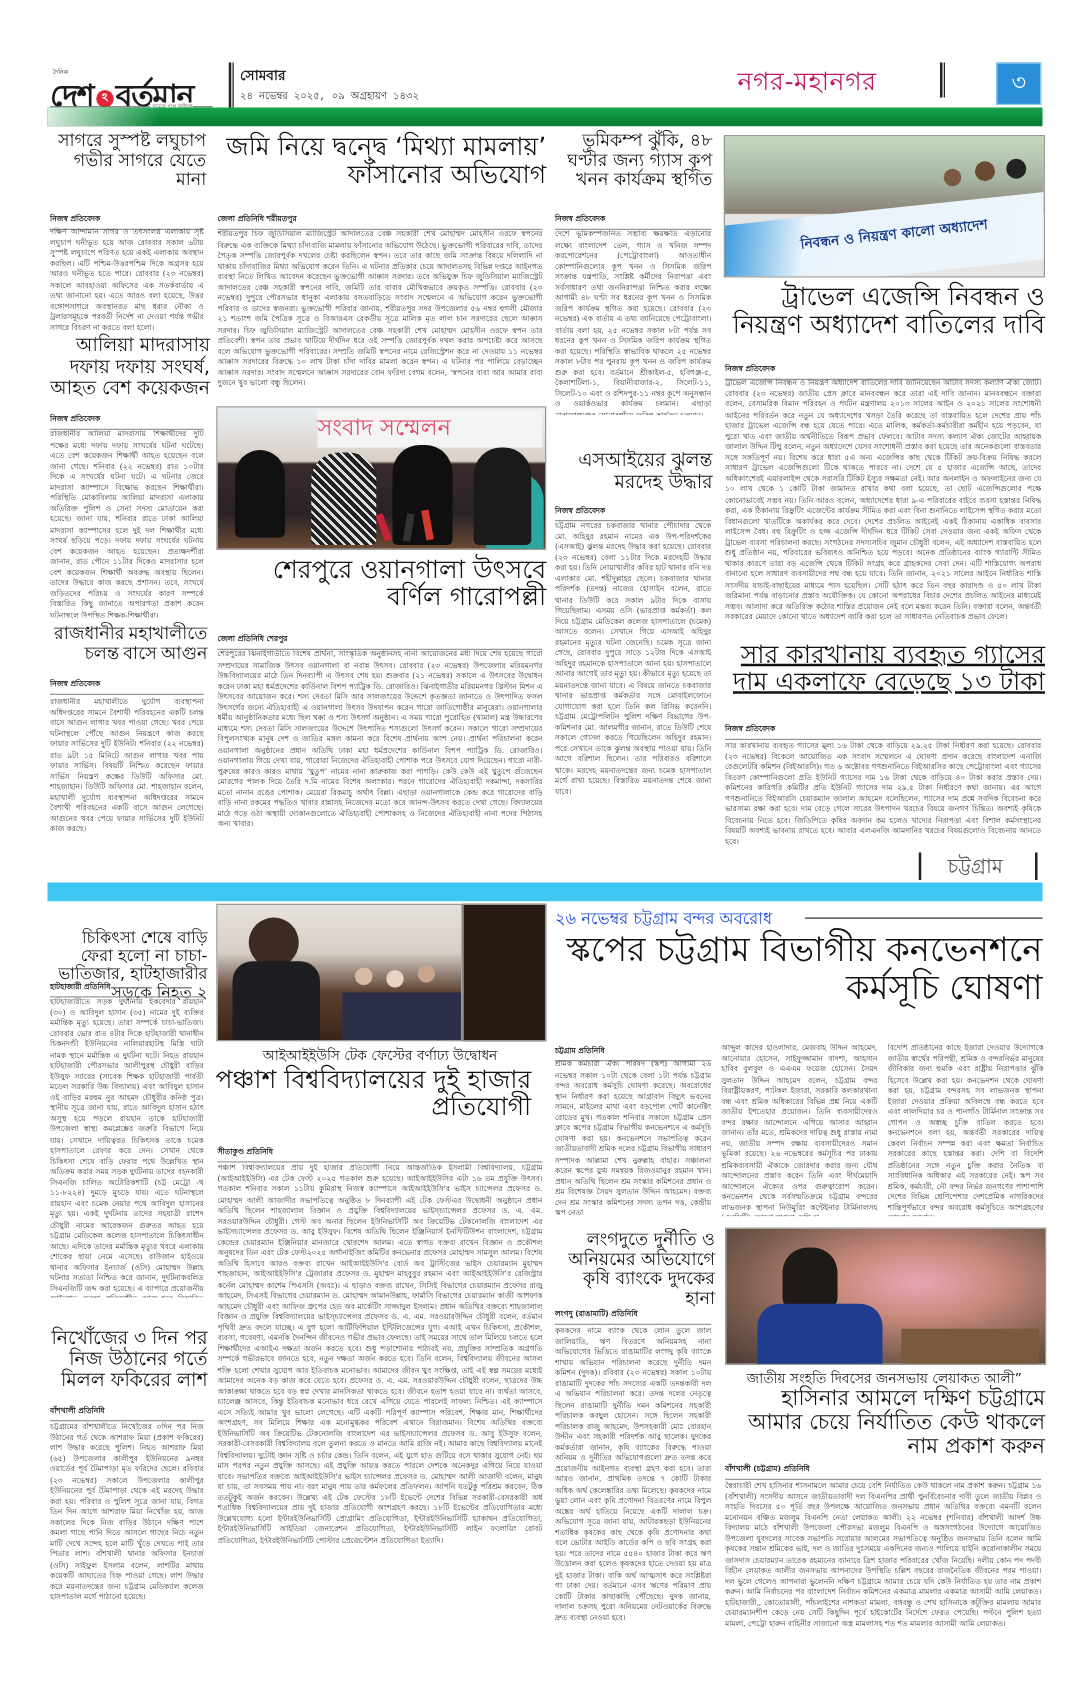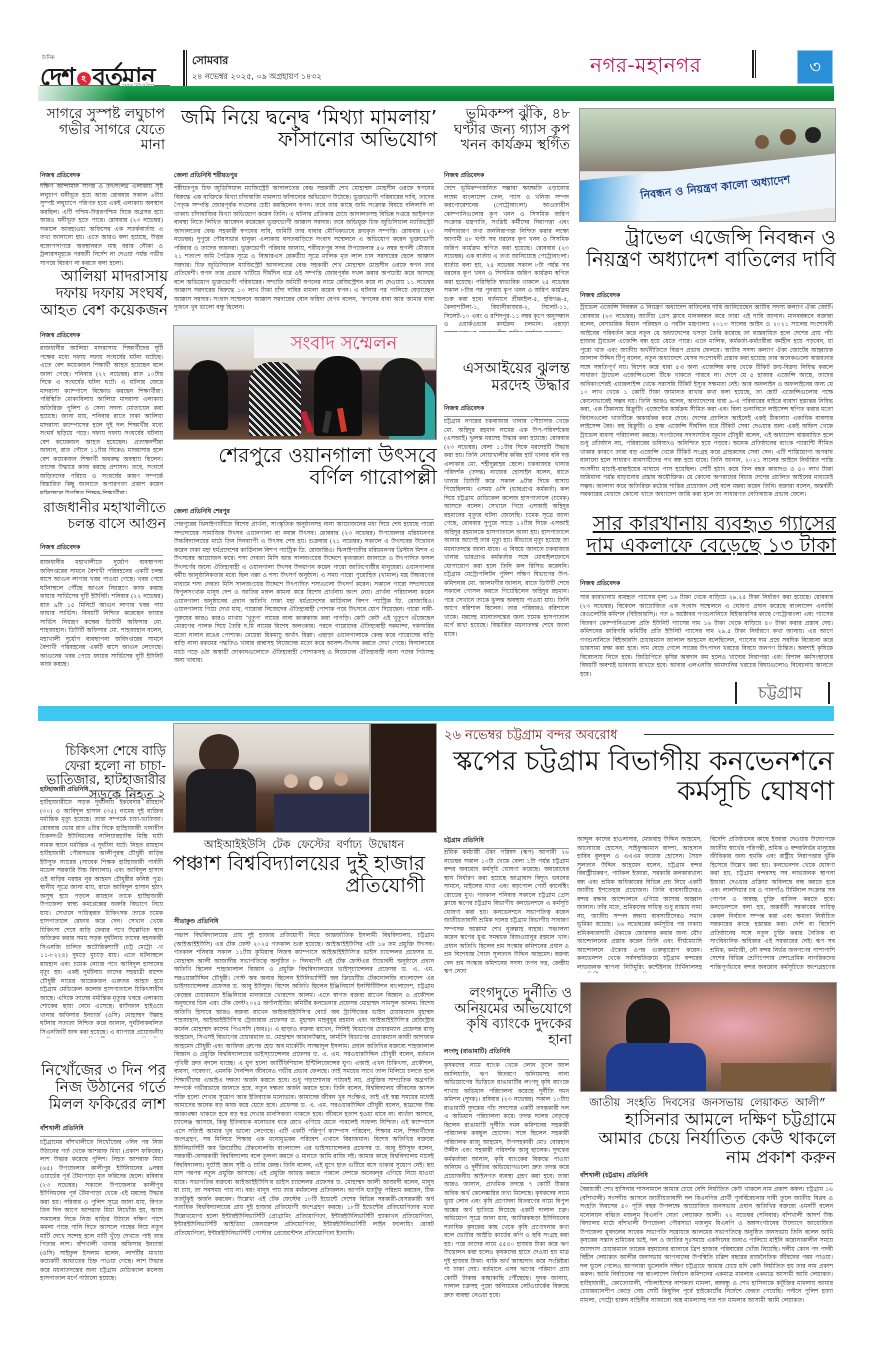--- a/index.html
+++ b/index.html
@@ -4,32 +4,32 @@
 <style>
   html, body { margin:0; padding:0; background:#ffffff; }
   body { width:870px; height:1355px; position:relative; overflow:hidden; font-family:"DejaVu Sans", sans-serif; color:#1a1a1a; }
   .abs { position:absolute; }
   .masthead-small { font-size:5px; color:#333; }
   .logo { font-size:24px; font-weight:bold; color:#1b1b1b; letter-spacing:-1px; font-family:"DejaVu Serif", serif; }
   .logo .dot { display:inline-block; width:14px; height:14px; border-radius:50%; background:#e32636; color:#fff; font-size:9px; line-height:14px; text-align:center; vertical-align:middle; margin:0 2px; }
   .tagline { font-size:4px; color:#444; }
   .vbar { border-left:2px solid #222; border-right:1px solid #222; width:1px; }
   .day { font-size:11px; color:#222; }
-  .date { font-size:8px; color:#333; }
+  .date { font-size:8px; color:#333;font-family:Liberation Mono, monospace; }
   .section-title { font-size:20px; color:#be185d; font-family:"DejaVu Sans", sans-serif; letter-spacing:0.5px; }
   .page-num { background:#2a8fd6; color:#fff; font-size:18px; text-align:center; border:1px solid #8ec9f0; }
   .green-bar { background:linear-gradient(180deg,#19a54e 0%, #0b8c3c 55%, #0a7d36 100%); }
   .green-bar::before { content:""; position:absolute; left:0; top:0; width:90px; height:100%; background:linear-gradient(90deg, rgba(255,255,255,0.85), rgba(255,255,255,0)); }
   .blue-bar { background:#3ec7f0; }
   .hl { text-align:right; font-family:"DejaVu Sans", sans-serif; color:#111; line-height:1.12; }
   .byline { font-size:6px; font-weight:bold; color:#222; border-bottom:1px solid #999; padding-bottom:2px; }
   .body { font-size:6px; line-height:8.5px; color:#333; text-align:justify; font-family:"DejaVu Serif", serif; }
   .photo { overflow:hidden; }
-  .caption { font-size:11px; text-align:center; color:#222;font-family:Liberation Mono, monospace; }
-  .kicker { font-size:13px; color:#7f1d1d; }
+  .caption { font-size:11px; text-align:center; color:#222; }
+  .kicker { font-size:13px; color:#1d4ed8; }
   .kicker-line { border-top:1px solid #333; }
   .sub-section { font-size:16px; color:#555; }
 </style>
 </head>
 <body>
 
 <div class="abs masthead-small" style="left:42px;top:54px;">দৈনিক</div>
 <div class="abs logo" style="left:40px;top:58px;">
   <span>দেশ</span><span class="dot">ঽ</span><span>বর্তমান</span>
 </div>
@@ -55,21 +55,21 @@
 
 <div class="abs hl" style="left:38px;top:500px;width:128px;font-size:14px;font-family:Liberation Serif, serif;">রাজধানীর মহাখালীতে চলন্ত বাসে আগুন</div>
 <div class="abs byline" style="left:40px;top:542px;width:123px;">নিজস্ব প্রতিবেদক</div>
 <div class="abs body" style="left:40px;top:558px;width:123px;height:110px;overflow:hidden;">রাজধানীর মহাখালীতে দুর্যোগ ব্যবস্থাপনা অধিদপ্তরের সামনে বৈশাখী পরিবহনের একটি চলন্ত বাসে আগুন লাগার খবর পাওয়া গেছে। খবর পেয়ে ঘটনাস্থলে পৌঁছে আগুন নিয়ন্ত্রণে কাজ করছে ফায়ার সার্ভিসের দুটি ইউনিট। শনিবার (২২ নভেম্বর) রাত ৯টা ১৫ মিনিটে আগুন লাগার খবর পায় ফায়ার সার্ভিস। বিষয়টি নিশ্চিত করেছেন ফায়ার সার্ভিস নিয়ন্ত্রণ কক্ষের ডিউটি অফিসার মো. শাহজাহান। ডিউটি অফিসার মো. শাহজাহান বলেন, মহাখালী দুর্যোগ ব্যবস্থাপনা অধিদপ্তরের সামনে বৈশাখী পরিবহনের একটি বাসে আগুন লেগেছে। আগুনের খবর পেয়ে ফায়ার সার্ভিসের দুটি ইউনিট কাজ করছে।</div>
 
 <div class="abs hl" style="left:172px;top:106px;width:265px;font-size:20px;">জমি নিয়ে দ্বন্দ্বে ‘মিথ্যা মামলায়’ ফাঁসানোর অভিযোগ</div>
 <div class="abs byline" style="left:174px;top:170px;width:260px;">জেলা প্রতিনিধি শরীয়তপুর</div>
 <div class="abs body" style="left:174px;top:184px;width:260px;height:128px;overflow:hidden;">শরীয়তপুর চিফ জুডিসিয়াল ম্যাজিস্ট্রেট আদালতের বেঞ্চ সহকারী শেখ মোহাম্মদ মোহসীন ওরফে স্বপনের বিরুদ্ধে এক ব্যক্তিকে মিথ্যা চাঁদাবাজি মামলায় ফাঁসানোর অভিযোগ উঠেছে। ভুক্তভোগী পরিবারের দাবি, তাদের পৈতৃক সম্পত্তি জোরপূর্বক দখলের চেষ্টা করছিলেন স্বপন। তবে তার কাছে জমি সংক্রান্ত বিষয়ে দলিলাদি না থাকায় চাঁদাবাজির মিথ্যা অভিযোগ করেন তিনি। এ ঘটনার প্রতিকার চেয়ে আদালতসহ বিভিন্ন দপ্তরে আইনগত ব্যবস্থা নিতে লিখিত আবেদন করেছেন ভুক্তভোগী আক্কাস সরদার। তবে অভিযুক্ত চিফ জুডিসিয়াল ম্যাজিস্ট্রেট আদালতের বেঞ্চ সহকারী স্বপনের দাবি, জমিটি তার বাবার মৌখিকভাবে ক্রয়কৃত সম্পত্তি। রোববার (২৩ নভেম্বর) দুপুরে পৌরসভার ধানুকা এলাকায় বসতবাড়িতে সংবাদ সম্মেলনে এ অভিযোগ করেন ভুক্তভোগী পরিবার ও তাদের স্বজনরা। ভুক্তভোগী পরিবার জানায়, শরীয়তপুর সদর উপজেলার ৫৬ নম্বর হুগলী মৌজার ২১ শতাংশ জমি পৈত্রিক সূত্রে ও বিআরএস রেকর্ডীয় সূত্রে মালিক মৃত লাল চান সরদারের ছেলে আক্কাস সরদার। চিফ জুডিসিয়াল ম্যাজিস্ট্রেট আদালতের বেঞ্চ সহকারী শেখ মোহাম্মদ মোহসীন ওরফে স্বপন তার প্রতিবেশী। স্বপন তার প্রভাব খাটিয়ে দীর্ঘদিন ধরে ওই সম্পত্তি জোরপূর্বক দখল করার অপচেষ্টা করে আসছে বলে অভিযোগ ভুক্তভোগী পরিবারের। সম্প্রতি জমিটি স্বপনের নামে রেজিস্ট্রেশন করে না দেওয়ায় ১১ নভেম্বর আক্কাস সরদারের বিরুদ্ধে ১০ লাখ টাকা চাঁদা দাবির মামলা করেন স্বপন। এ ঘটনার পর পালিয়ে বেড়াচ্ছেন আক্কাস সরদার। সংবাদ সম্মেলনে আক্কাস সরদারের বোন ফরিদা বেগম বলেন, ‘স্বপনের বাবা আর আমার বাবা দুজনে খুব ভালো বন্ধু ছিলেন।</div>
 
 <div class="abs photo" style="left:173px;top:325px;width:262px;height:113px;background:linear-gradient(180deg,#e9eef2 0%,#d9d0c6 38%,#3a2a2c 40%,#2a2226 75%,#6b4a34 100%);border:1px solid #999;">
-  <div style="position:absolute;left:80px;top:2px;width:180px;height:30px;background:#f4f4f4;color:#e0446a;font-size:18px;text-align:center;line-height:30px;">সংবাদ সম্মেলন</div>
+  <div style="position:absolute;left:80px;top:2px;width:180px;height:30px;background:#f4f4f4;color:#e0446a;font-size:18px;line-height:30px;">সংবাদ সম্মেলন</div>
   <div style="position:absolute;left:14px;top:34px;width:40px;height:70px;border-radius:20px 20px 4px 4px;background:#111;"></div>
   <div style="position:absolute;left:75px;top:36px;width:52px;height:74px;border-radius:22px 22px 4px 4px;background:repeating-linear-gradient(45deg,#222 0 3px,#ddd 3px 5px);"></div>
   <div style="position:absolute;left:140px;top:30px;width:48px;height:80px;border-radius:22px 22px 4px 4px;background:#0f0f0f;"></div>
   <div style="position:absolute;left:205px;top:32px;width:46px;height:78px;border-radius:22px 22px 4px 4px;background:#1a1a1a;box-shadow:10px 20px 0 #2aa7a0;"></div>
   <div style="position:absolute;left:130px;top:85px;width:6px;height:22px;background:#c6233a;transform:rotate(-20deg);"></div>
   <div style="position:absolute;left:150px;top:85px;width:6px;height:22px;background:#333;transform:rotate(10deg);"></div>
   <div style="position:absolute;left:165px;top:82px;width:6px;height:24px;background:#d13b2d;transform:rotate(-10deg);"></div>
 </div>
 <div class="abs hl" style="left:172px;top:444px;width:265px;font-size:20px;">শেরপুরে ওয়ানগালা উৎসবে বর্ণিল গারোপল্লী</div>
 <div class="abs byline" style="left:174px;top:506px;width:260px;">জেলা প্রতিনিধি শেরপুর</div>

